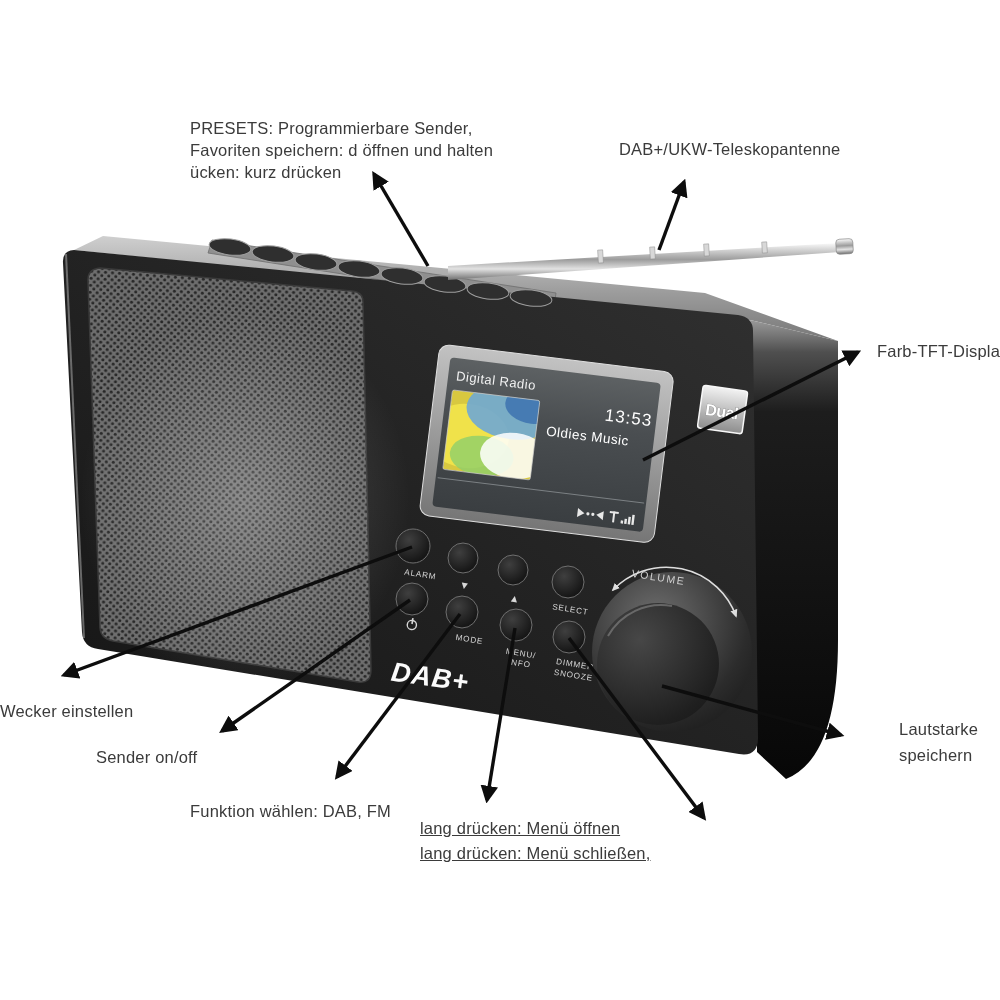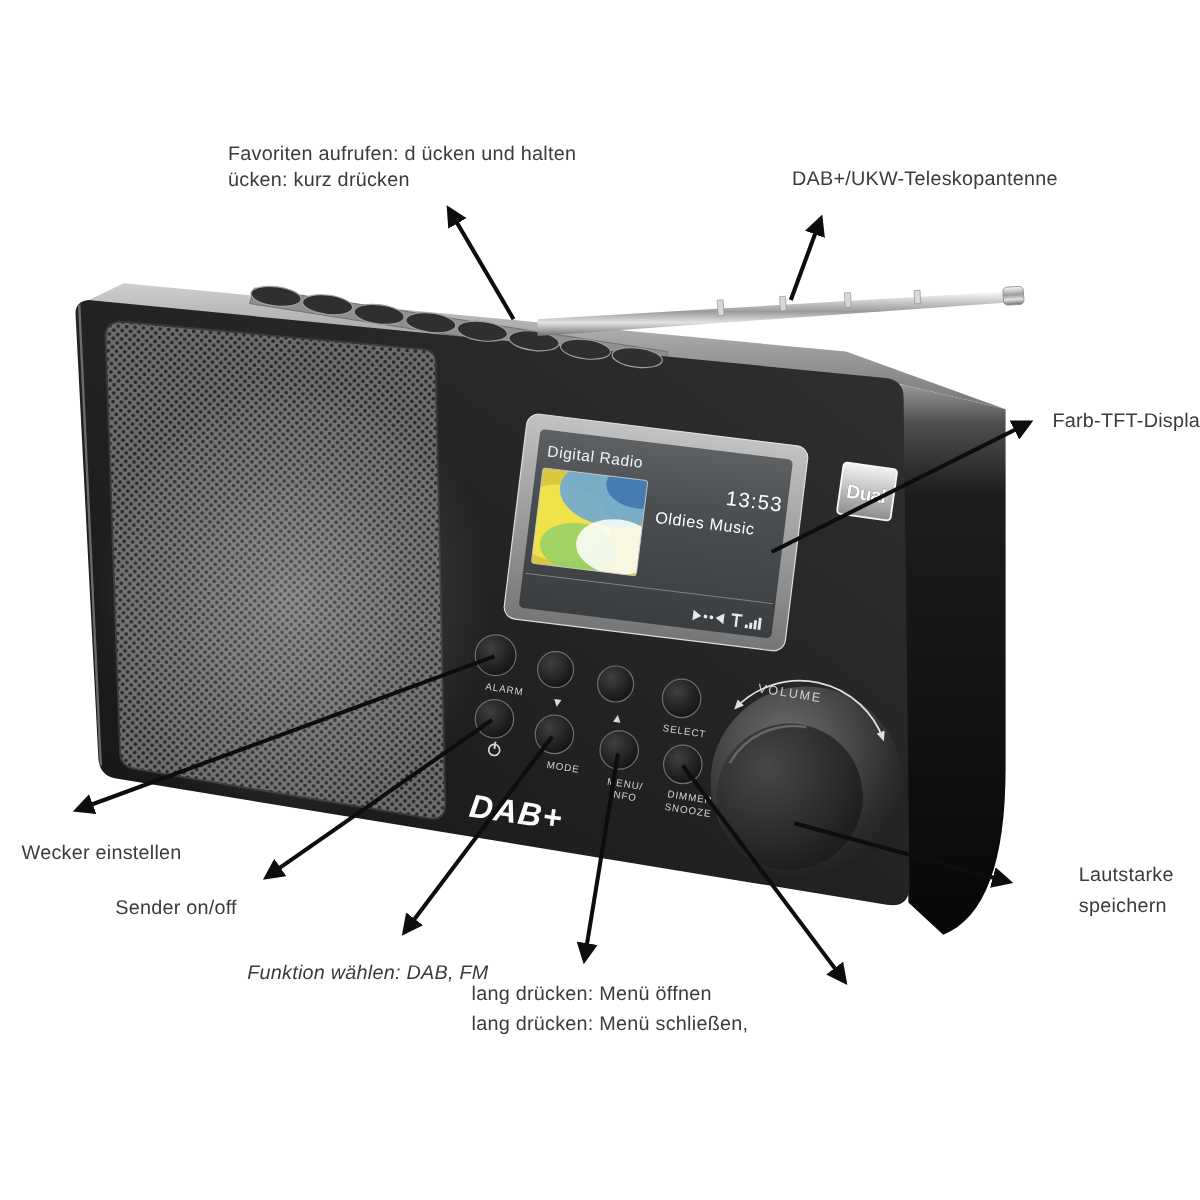--- a/index.html
+++ b/index.html
@@ -3,26 +3,26 @@
 <meta charset="utf-8">
 <style>
   html,body{margin:0;padding:0;background:#fff;}
   .stage{position:relative;width:1000px;height:1000px;background:#ffffff;overflow:hidden;
          font-family:"Liberation Sans",sans-serif;}
   .stage svg{position:absolute;left:0;top:0;}
   .note{position:absolute;font-size:16.5px;line-height:1.34;color:#3b3b3b;
         letter-spacing:.2px;white-space:nowrap;}
   .note div{white-space:nowrap;}
   .note-presets{left:190px;top:117px;line-height:22px;}
-  .note-antenna{left:619px;top:138px;margin-left:41px;}
+  .note-antenna{left:619px;top:138px;}
   .note-tft{left:877px;top:340px;}
-  .note-wecker{left:18px;top:700px;}
+  .note-wecker{left:0;top:700px;}
   .note-power{left:96px;top:746px;}
-  .note-mode{left:206px;top:800px;font-style:italic;}
-  .note-menu{left:393px;top:816px;line-height:24.5px;}
+  .note-mode{left:190px;top:800px;}
+  .note-menu{left:420px;top:816px;line-height:24.5px;text-decoration:underline;}
   .note-dimmer{left:682px;top:822px;line-height:27px;}
   .note-volume{left:899px;top:716px;line-height:26px;}
   text{font-family:"Liberation Sans",sans-serif;}
   .btn-label{font-size:8.2px;fill:#d5d5d5;letter-spacing:.8px;text-anchor:middle;}
   .glyph{font-family:"DejaVu Sans",sans-serif;font-size:8px;fill:#d8d8d8;text-anchor:middle;}
 </style>
 </head>
 <body>
 
 <div class="stage">
@@ -236,21 +236,22 @@
     <line x1="412" y1="547" x2="64" y2="675" marker-end="url(#ah)"></line>
     <line x1="410" y1="600" x2="222" y2="731" marker-end="url(#ah)"></line>
     <line x1="460" y1="614" x2="337" y2="777" marker-end="url(#ah)"></line>
     <line x1="515" y1="628" x2="487" y2="800" marker-end="url(#ah)"></line>
     <line x1="569" y1="638" x2="704" y2="818" marker-end="url(#ah)"></line>
     <line x1="662" y1="686" x2="841" y2="735" marker-end="url(#ah)"></line>
   </g>
 </svg>
 
 <div class="note note-presets">
-  <div>Favoriten aufrufen: d ücken und halten</div>
+  <div>PRESETS: Programmierbare Sender,</div>
+  <div>Favoriten speichern: d öffnen und halten</div>
   <div>ücken: kurz drücken</div>
 </div>
 
 <div class="note note-antenna">
   <div>DAB+/UKW-Teleskopantenne</div>
 </div>
 
 <div class="note note-tft">
   <div>Farb-TFT-Display</div>
 </div>

